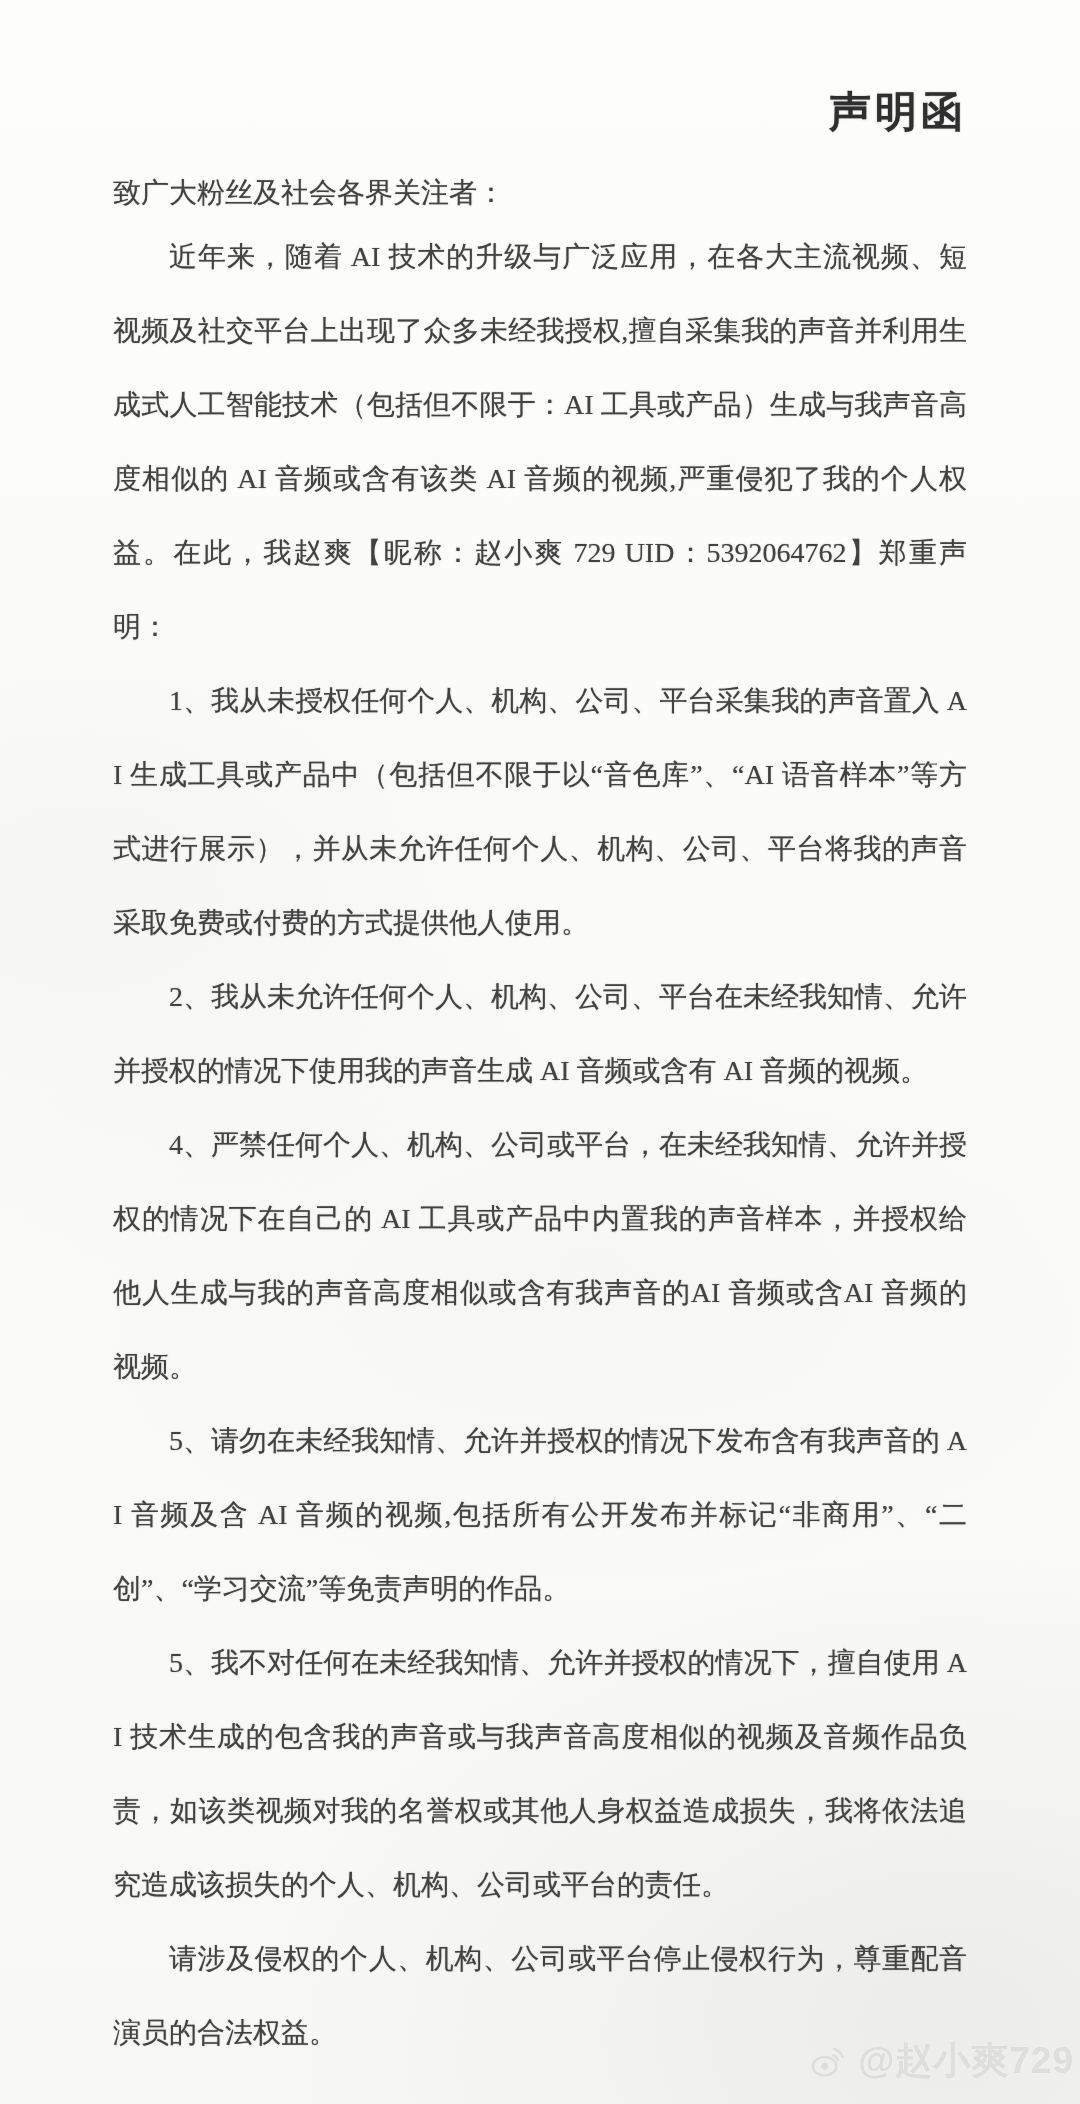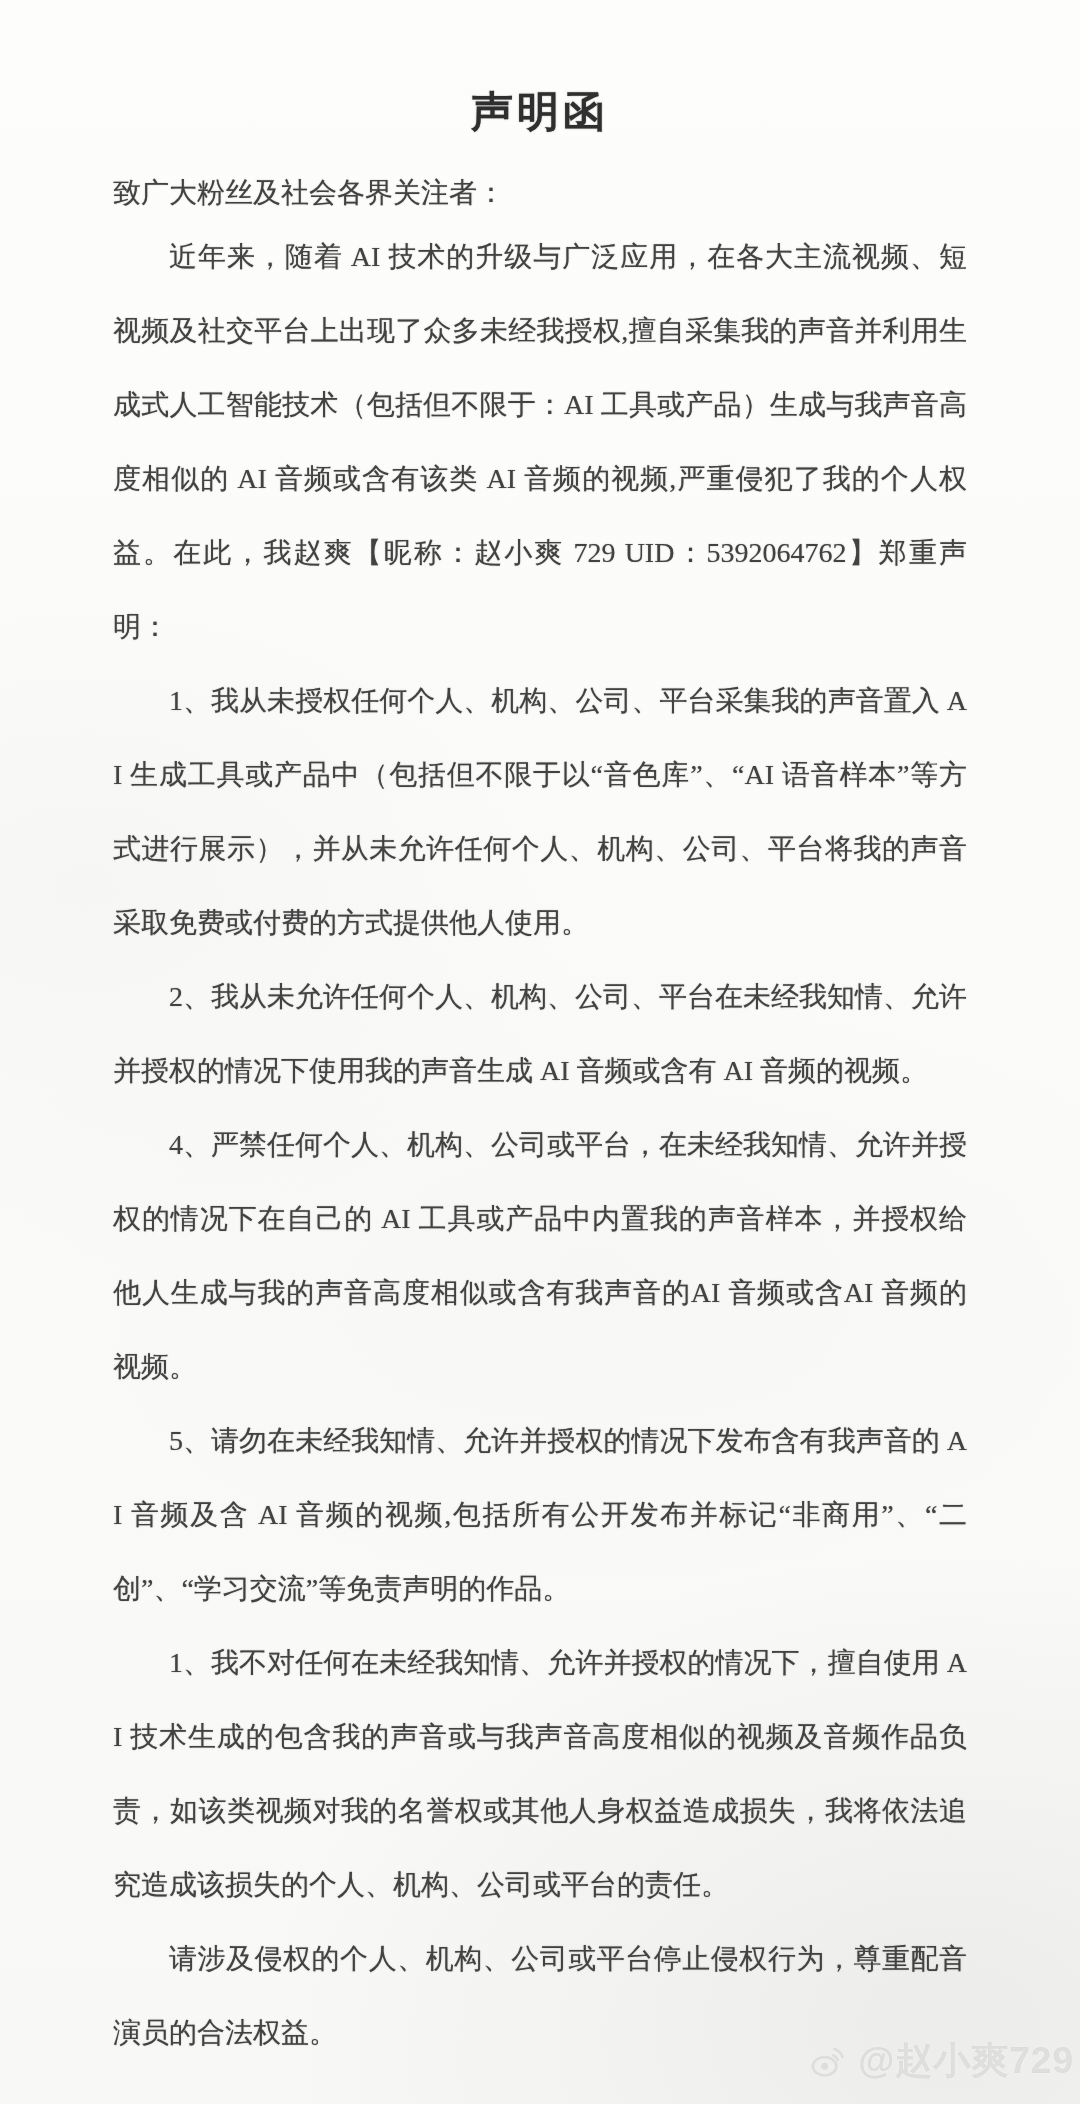--- a/index.html
+++ b/index.html
@@ -24,21 +24,21 @@
   }
 
   .content {
     position: absolute;
     left: 113px;
     right: 113px;
     top: 84px;
   }
 
   .doc-title {
-    text-align: center;
+    text-align: right;
     font-size: 42px;
     font-weight: bold;
     letter-spacing: 4px;
     color: #2f2f2f;
     text-shadow: 0 0 1.5px rgba(60,60,60,0.55);
     margin-bottom: 26px;
   }
 
   .salutation {
     font-size: 28px;
@@ -91,21 +91,21 @@
     <div class="doc-title">声明函</div>
 
     <div class="salutation">致广大粉丝及社会各界关注者：</div>
 
     <div class="body-text">
       <p>近年来，随着 AI 技术的升级与广泛应用，在各大主流视频、短视频及社交平台上出现了众多未经我授权,擅自采集我的声音并利用生成式人工智能技术（包括但不限于：AI 工具或产品）生成与我声音高度相似的 AI 音频或含有该类 AI 音频的视频,严重侵犯了我的个人权益。在此，我赵爽【昵称：赵小爽 729 UID：5392064762】郑重声明：</p>
       <p>1、我从未授权任何个人、机构、公司、平台采集我的声音置入 AI 生成工具或产品中（包括但不限于以“音色库”、“AI 语音样本”等方式进行展示），并从未允许任何个人、机构、公司、平台将我的声音采取免费或付费的方式提供他人使用。</p>
       <p>2、我从未允许任何个人、机构、公司、平台在未经我知情、允许并授权的情况下使用我的声音生成 AI 音频或含有 AI 音频的视频。</p>
       <p>4、严禁任何个人、机构、公司或平台，在未经我知情、允许并授权的情况下在自己的 AI 工具或产品中内置我的声音样本，并授权给他人生成与我的声音高度相似或含有我声音的AI 音频或含AI 音频的视频。</p>
       <p>5、请勿在未经我知情、允许并授权的情况下发布含有我声音的 AI 音频及含 AI 音频的视频,包括所有公开发布并标记“非商用”、“二创”、“学习交流”等免责声明的作品。</p>
-      <p>1、我不对任何在未经我知情、允许并授权的情况下，擅自使用 AI 技术生成的包含我的声音或与我声音高度相似的视频及音频作品负责，如该类视频对我的名誉权或其他人身权益造成损失，我将依法追究造成该损失的个人、机构、公司或平台的责任。</p>
+      <p>5、我不对任何在未经我知情、允许并授权的情况下，擅自使用 AI 技术生成的包含我的声音或与我声音高度相似的视频及音频作品负责，如该类视频对我的名誉权或其他人身权益造成损失，我将依法追究造成该损失的个人、机构、公司或平台的责任。</p>
       <p>请涉及侵权的个人、机构、公司或平台停止侵权行为，尊重配音演员的合法权益。</p>
     </div>
 
   </div>
 
   <div class="watermark">
     <svg class="wm-icon" viewBox="0 0 48 48" aria-hidden="true">
       <ellipse cx="19" cy="30" rx="13.5" ry="10.5" fill="none" stroke="rgba(200,200,200,0.6)" stroke-width="3"></ellipse>
       <circle cx="19" cy="30" r="4" fill="rgba(200,200,200,0.6)"></circle>
       <path d="M30 10 a16 16 0 0 1 9.5 9.5" fill="none" stroke="rgba(200,200,200,0.6)" stroke-width="3" stroke-linecap="round"></path>

